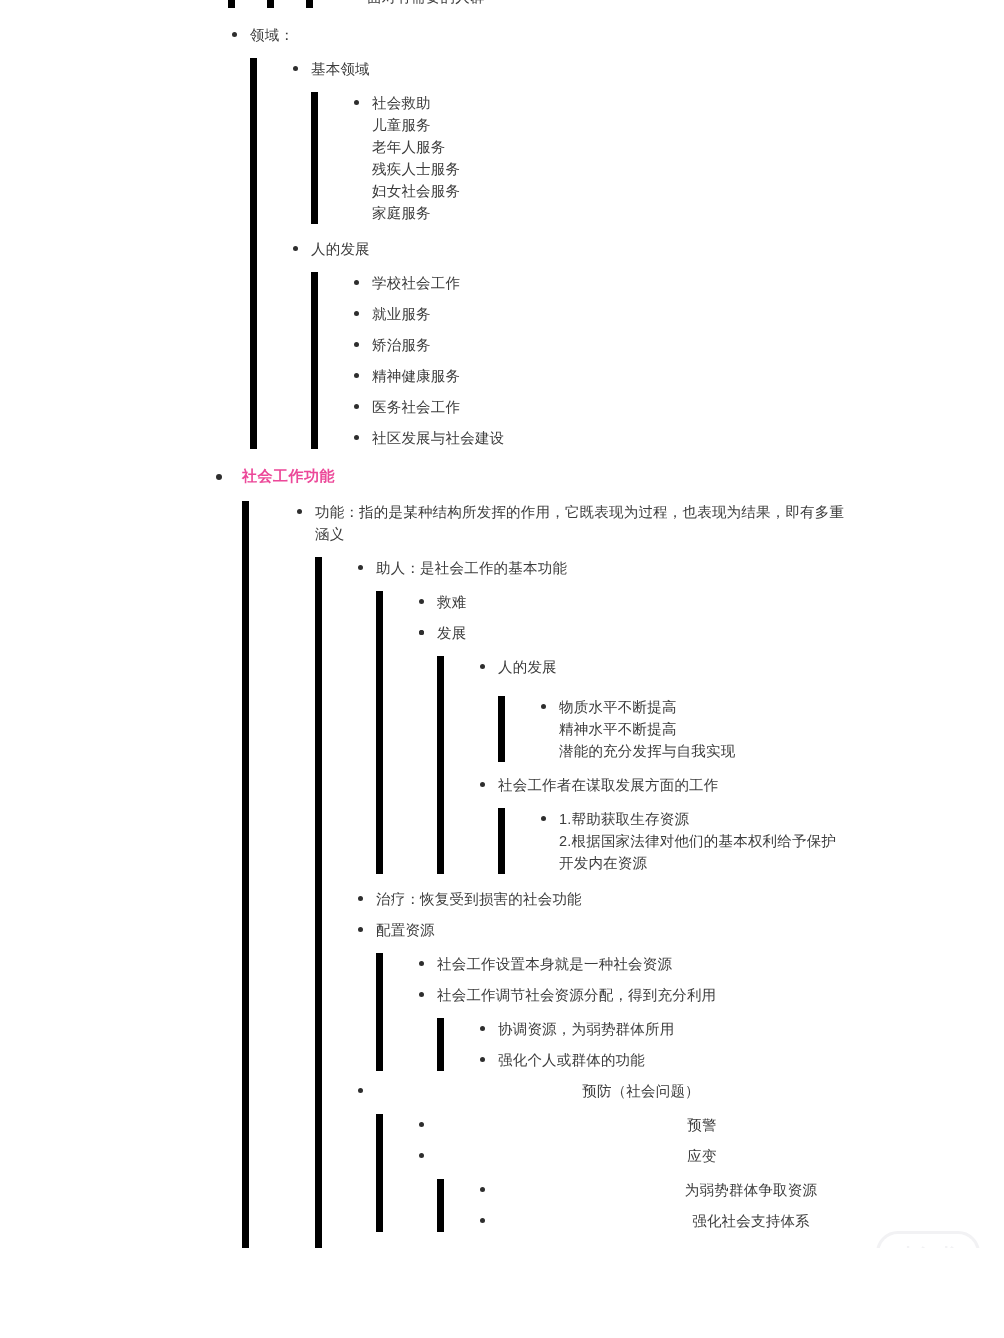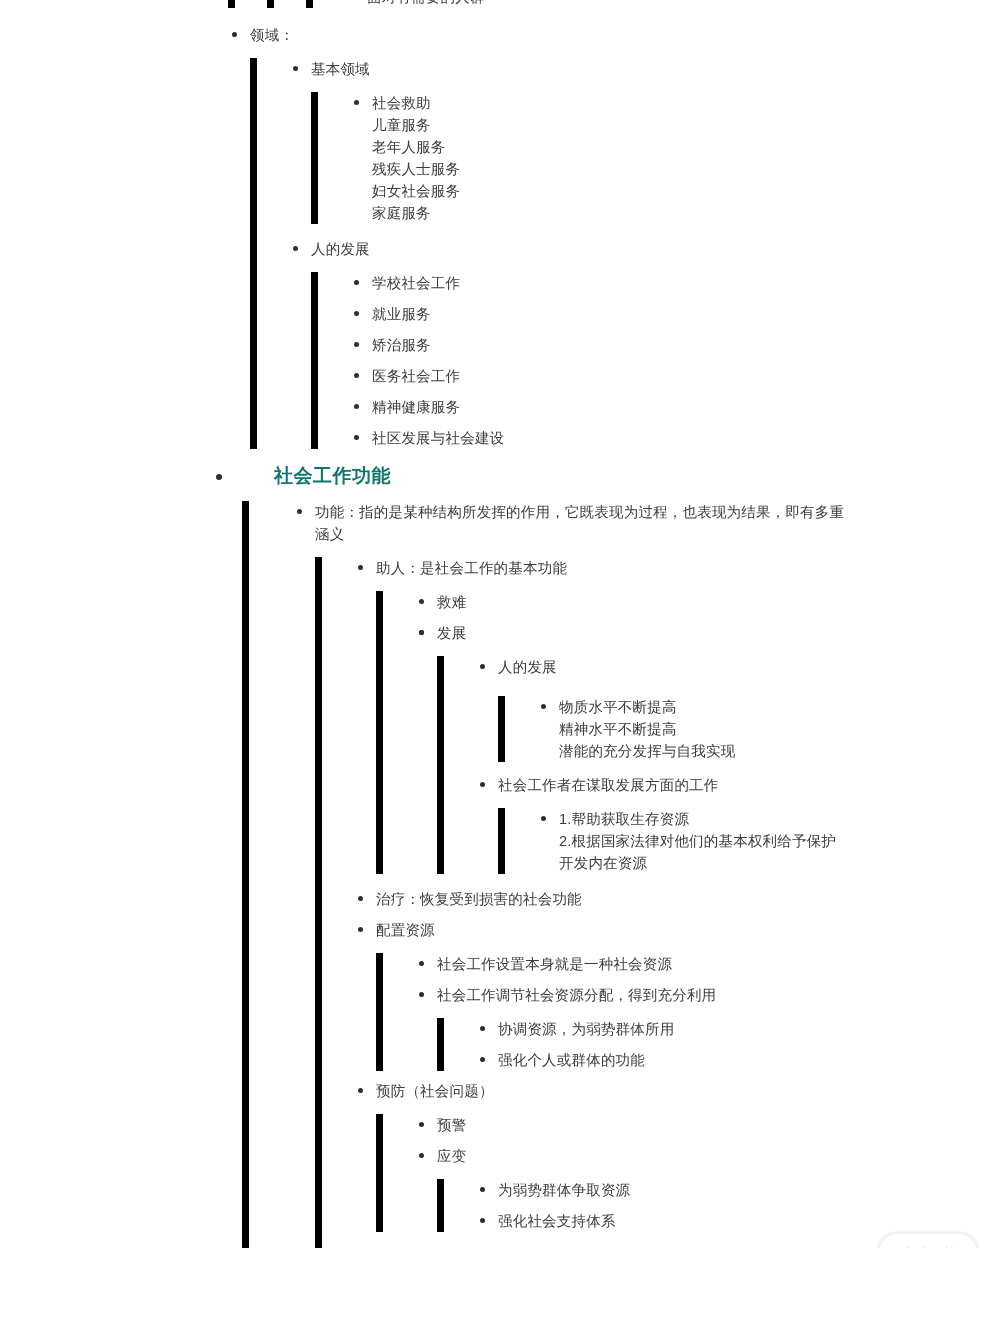--- a/index.html
+++ b/index.html
@@ -42,26 +42,25 @@
     white-space:pre-line;
     max-width:530px;
   }
   
   li.h1row{
     padding-left:26px;
     margin-bottom:6px;
   }
   li.h1row > .bullet{left:0;top:11px;width:6px;height:6px;}
   li.h1row > .txt{
-    font-size:19px;
+    font-size:15px;
     font-weight:bold;
-    color:#0f766e;
+    color:#ec4899;
     line-height:26px;
     letter-spacing:.5px;
-    margin-left:32px;
   }
   li.wide > .txt{max-width:540px;}
   
   #top-clip{
     position:absolute;
     left:0;top:-14px;
     width:1004px;
   }
   .rootpad{padding-left:228px;}
   
@@ -152,25 +151,25 @@
             <li class="item">
               <span class="bullet"></span>
               <span class="txt">就业服务</span>
             </li>
             <li class="item">
               <span class="bullet"></span>
               <span class="txt">矫治服务</span>
             </li>
             <li class="item">
               <span class="bullet"></span>
+              <span class="txt">精神健康服务</span>
+            </li>
+            <li class="item">
+              <span class="bullet"></span>
               <span class="txt">医务社会工作</span>
-            </li>
-            <li class="item">
-              <span class="bullet"></span>
-              <span class="txt">精神健康服务</span>
             </li>
             <li class="item">
               <span class="bullet"></span>
               <span class="txt">社区发展与社会建设</span>
             </li>
           </ul>
         </li>
       </ul>
     </li>
   </ul>
@@ -263,21 +262,21 @@
                     </li>
                     <li class="item">
                       <span class="bullet"></span>
                       <span class="txt">强化个人或群体的功能</span>
                     </li>
                   </ul>
                 </li>
               </ul>
             </li>
 
-            <li class="item" style="">
+            <li class="item" style="text-align:center;">
               <span class="bullet"></span>
               <span class="txt">预防（社会问题）</span>
 
               <ul class="ol" style="margin-top:12px;">
                 <li class="item">
                   <span class="bullet"></span>
                   <span class="txt">预警</span>
                 </li>
                 <li class="item">
                   <span class="bullet"></span>

